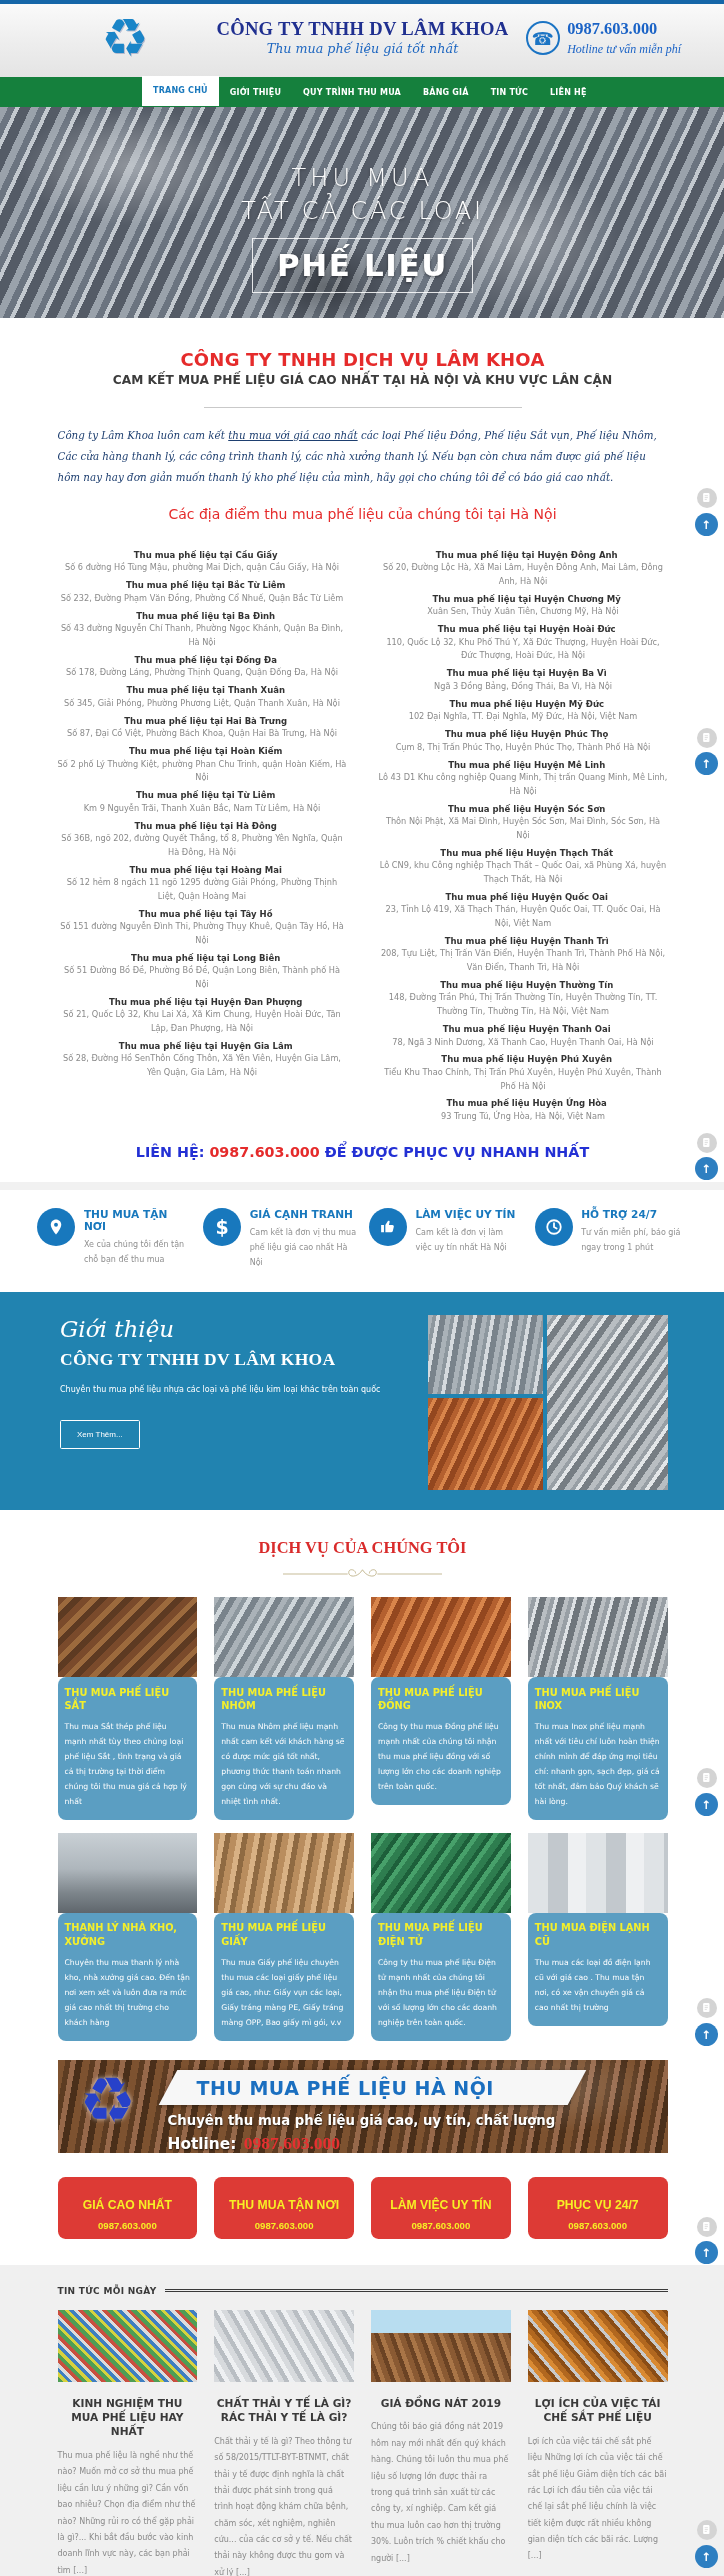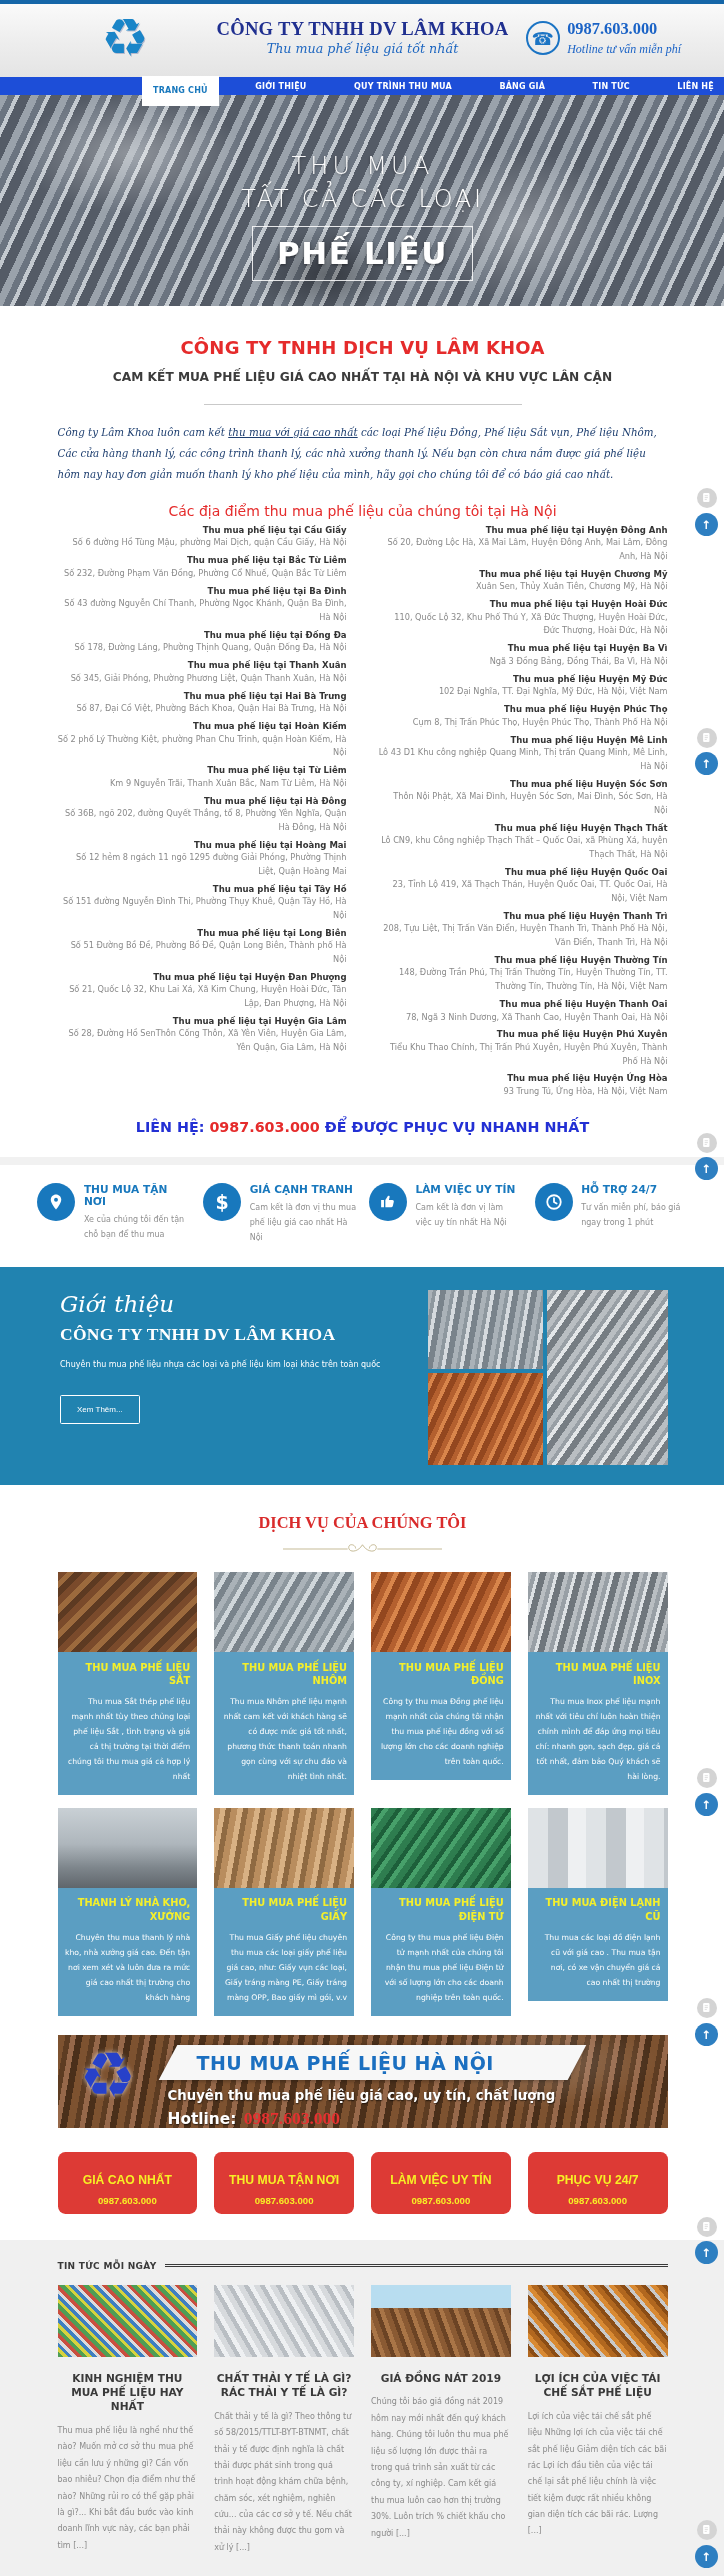--- a/index.html
+++ b/index.html
@@ -13,21 +13,21 @@
   .header-center { position:absolute; left:0; right:0; top:14px; text-align:center; }
   .site-title { font-family:"Liberation Serif", serif; font-weight:bold; font-size:18.6px; color:#203090; letter-spacing:0.3px; }
   .site-tagline { font-family:"DejaVu Serif", serif; font-style:italic; font-size:12.7px; color:#1d66c0; margin-top:1px; }
   .header-phone { position:absolute; right:44px; top:15px; display:flex; align-items:center; gap:7.4px; }
   .phone-icon { width:34px; height:34px; border:2.1px solid #1b74c4; border-radius:50%; color:#1b74c4;
                 font-size:18px; display:flex; align-items:center; justify-content:center; }
   .phone-num { color:#1b63c6; font-size:16.4px; font-weight:bold; font-family:"Liberation Serif", serif; }
   .phone-note { color:#1b63c6; font-size:12px; font-family:"Liberation Serif", serif; margin-top:3.2px;font-style:italic; }
 
   
-  .nav { height:18px; background:#1d4ed8; display:flex; padding-left:142px; position:relative; z-index:5;justify-content:space-between; }
+  .nav { height:30px; background:#15803d; display:flex; padding-left:142px; position:relative; z-index:5; }
   .nav-item { color:#fff; font-weight:bold; font-size:8px; padding:0 11px; display:flex; align-items:center;
               letter-spacing:0.2px; text-decoration:none; cursor:pointer; }
   .nav-item[data-active="true"] { background:#fff; color:#1878bd; position:relative; top:-1.6px; height:30px; }
 
   
   .hero { height:211px; position:relative; overflow:hidden;
     background:
       radial-gradient(ellipse 159px 85px at 18% 28%, rgba(255,255,255,.35), transparent 70%),
       radial-gradient(ellipse 138px 106px at 72% 62%, rgba(255,255,255,.28), transparent 70%),
       radial-gradient(ellipse 106px 64px at 45% 85%, rgba(0,0,0,.35), transparent 70%),
@@ -35,26 +35,26 @@
       linear-gradient(#7a828c, #565e68); }
   .hero-inner { position:absolute; top:57px; left:0; right:0; text-align:center; color:#fff; }
   .hero-line1 { font-size:24px; letter-spacing:4.2px; font-weight:300; opacity:.96; text-shadow:0 0.5px 3.2px rgba(0,0,0,.4); }
   .hero-line2 { font-size:24px; letter-spacing:2.7px; font-weight:300; margin-top:5.3px; text-shadow:0 0.5px 3.2px rgba(0,0,0,.4); }
   .hero-box { display:inline-block; margin-top:12.7px; border:1.1px solid rgba(255,255,255,.85); padding:7.4px 24.4px 9.6px;
               font-size:31px; font-weight:bold; letter-spacing:1.6px; text-shadow:0 1.1px 3.2px rgba(0,0,0,.45); }
 
   
   .intro { background:#fff; padding-top:31px; text-align:center; }
   .intro-title { color:#e52b2b; font-size:18px; font-weight:bold; letter-spacing:0.2px; }
-  .intro-sub { color:#3c3c3c; font-size:12.2px; font-weight:bold; margin-top:12px; }
+  .intro-sub { color:#3c3c3c; font-size:12.2px; font-weight:bold; margin-top:3px; }
   .intro-divider { width:318px; height:0.5px; background:#c9c9c9; margin:20px auto 17px; }
   .intro-para { width:610px; margin:0 auto; text-align:left; font-family:"DejaVu Serif", serif; font-style:italic;
                 color:#1e3f70; font-size:10.3px; line-height:2.05; }
   .locations-title { color:#e52b2b; font-size:14px; margin-top:18px; }
-  .locations { width:610px; margin:3px auto 0; display:grid; grid-template-columns:1fr 1fr; column-gap:32px; text-align:right; }
+  .locations { width:610px; margin:25px auto 0; display:grid; grid-template-columns:1fr 1fr; column-gap:32px; text-align:center; }
   .loc-title { font-size:8.5px; font-weight:bold; color:#333; padding:2.7px 0 1.6px 7.4px; }
   .loc-addr { font-size:8.2px; color:#8a8a8a; line-height:1.65; margin-bottom:2.7px; }
   .contact-line { text-align:center; font-size:14.3px; font-weight:bold; margin:18px 0 22px; }
   .cl-blue { color:#2330d4; } .cl-red { color:#e52b2b; }
   .gray-band { height:7.4px; background:#f1f1f1; }
 
   
   .features { width:663px; margin:0 auto; display:grid; grid-template-columns:repeat(4,1fr); padding:18px 0 21px; background:#fff; }
   .feature { display:flex; gap:8.5px; padding:0 6.4px; }
   .f-icon { flex:0 0 38px; width:38px; height:38px; border-radius:50%; background:#1878bd;
@@ -77,21 +77,21 @@
   .collage-b { background:repeating-linear-gradient(115deg,#b4602f 0 4.8px,#d8854b 4.8px 8.5px,#93471f 8.5px 14.3px); grid-column:1; }
   .collage-c { grid-column:2; grid-row:1 / span 2;
                background:repeating-linear-gradient(125deg,#b9bec2 0 5.3px,#989fa5 5.3px 9px,#e3e6e8 9px 12.7px,#767d83 12.7px 19px); }
 
   
   .services { background:#fff; padding-top:28px; }
   .sec-title-serif { text-align:center; color:#d92b2b; font-family:"Liberation Serif", serif; font-size:16.4px; font-weight:bold; }
   .ornament { display:block; margin:8.5px auto 15px; }
   .cards { width:610px; margin:0 auto; display:grid; grid-template-columns:repeat(4,1fr); column-gap:17px; row-gap:12.7px; }
   .service-card .img { height:80px; }
-  .service-card .body { background:#5b9ec2; min-height:85px; padding:8.5px 7px 10.6px; text-align:right; }
+  .service-card .body { background:#5b9ec2; min-height:85px; padding:8.5px 7px 10.6px; text-align:left;border-radius:8px; }
   .sc-title { color:#f4ef2b; font-weight:bold; font-size:9.8px; line-height:1.4; margin-bottom:6.4px; }
   .sc-text { color:#fff; font-size:7.7px; line-height:1.95; }
   [data-tone="iron"] { background:repeating-linear-gradient(135deg,#7a4a2b 0 6.4px,#9c6a3d 6.4px 11.7px,#5d3a22 11.7px 18px); }
   [data-tone="alum"] { background:repeating-linear-gradient(120deg,#aab2b8 0 5.3px,#8d979e 5.3px 9.6px,#cfd6da 9.6px 14px,#79838b 14px 20px); }
   [data-tone="copper"] { background:repeating-linear-gradient(115deg,#b4602f 0 5.3px,#d8854b 5.3px 9.6px,#93471f 9.6px 16px); }
   [data-tone="inox"] { background:repeating-linear-gradient(105deg,#b9bec2 0 4.2px,#989fa5 4.2px 8.5px,#dde1e4 8.5px 11.7px,#6f767c 11.7px 18px); }
   [data-tone="warehouse"] { background:linear-gradient(180deg,#c9d0d5 0%,#aeb6bc 45%,#7d858b 75%,#5f666c 100%); }
   [data-tone="paper"] { background:repeating-linear-gradient(100deg,#b98d5e 0 6.4px,#d8b184 6.4px 11.7px,#8f6a42 11.7px 17px); }
   [data-tone="electronics"] { background:repeating-linear-gradient(125deg,#2e7d4f 0 6.4px,#1d5f3a 6.4px 10.6px,#47a06a 10.6px 15px); }
   [data-tone="fridge"] { background:repeating-linear-gradient(90deg,#dfe3e6 0 20px,#c2c8cd 20px 40px,#eef0f2 40px 58px); }

